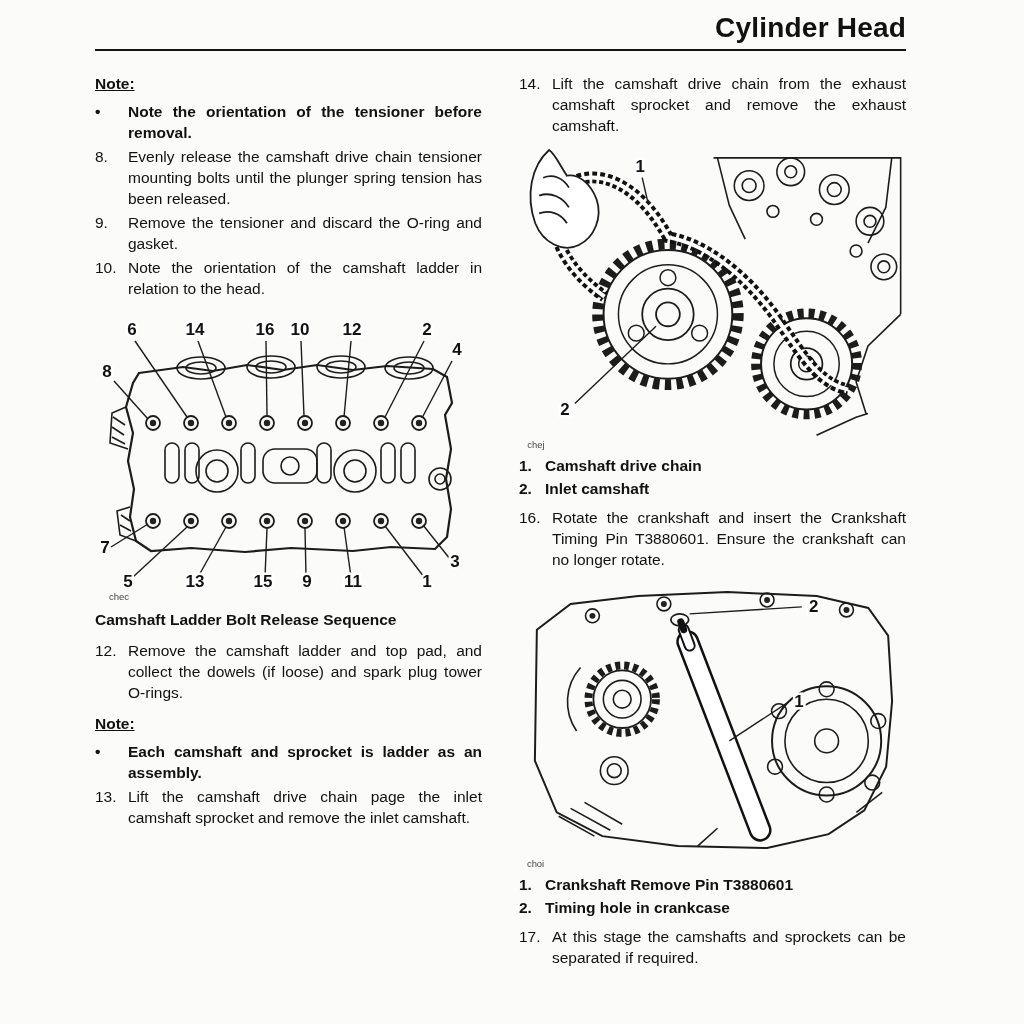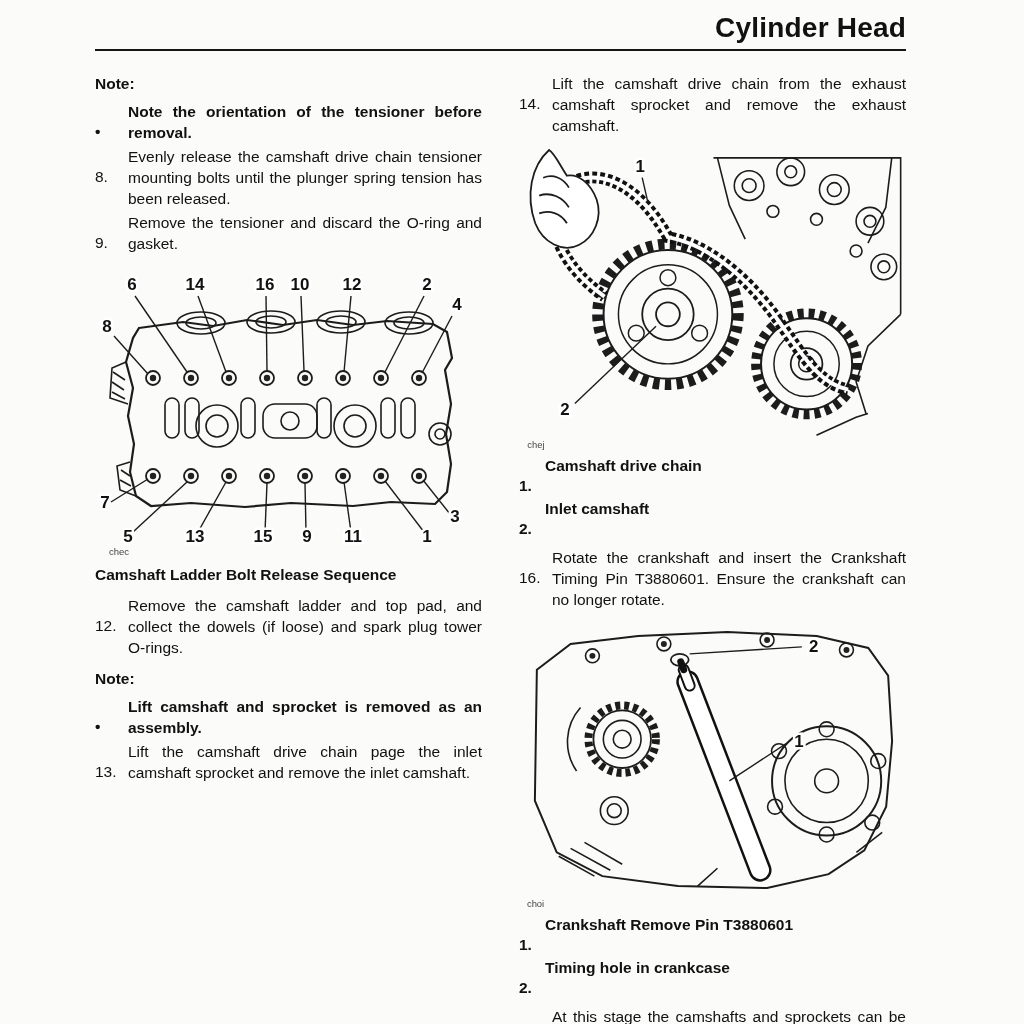--- a/index.html
+++ b/index.html
@@ -7,24 +7,24 @@
   body {
     width: 1024px; height: 1024px;
     background: #fbfbfa; color: #111;
     font-family: "Liberation Sans", "DejaVu Sans", sans-serif;
   }
   .page { width: 1024px; height: 1024px; padding: 12px 118px 0 95px; overflow: hidden; }
   .title { margin: 0; text-align: right; font-size: 28px; font-weight: 700; letter-spacing: .2px; }
   .rule { height: 0; border-top: 2.5px solid #151515; margin-top: 5px; }
   .columns { display: flex; gap: 37px; margin-top: 22px; }
   .col { width: 387px; flex: none; font-size: 15.5px; line-height: 21px; }
-  .note-label { font-weight: 700; margin: 10px 0 7px; }
+  .note-label { font-weight: 700; margin: 10px 0 7px; text-decoration: underline; }
   .first { margin-top: 0; }
   .row { display: flex; margin-bottom: 3px; }
-  .row-num { flex: none; width: 33px; margin-top: 20px; }
+  .row-num { flex: none; width: 33px; }
   .row-text { flex: 1; text-align: justify; }
   .bold { font-weight: 700; }
   .figure { margin: 12px 0 2px; }
   .fig-caption { font-weight: 700; text-align: left; margin: 6px 0 10px; font-size: 15.5px; }
   .legend { margin: 2px 0 8px; }
   .legend .row { margin-bottom: 2px; font-weight: 700; }
   .legend .row-num { width: 26px; }
   svg { display: block; }
   svg text { font-family: "Liberation Sans", "DejaVu Sans", sans-serif; }
   .callout { paint-order: stroke; stroke: #fff; stroke-width: 5px; fill: #111; font-weight: 700; font-size: 17px; }
@@ -50,20 +50,24 @@
         <span class="row-text">Note the orientation of the tensioner before removal.</span>
       </div>
 
       <div class="row">
         <span class="row-num">8.</span>
         <span class="row-text">Evenly release the camshaft drive chain tensioner mounting bolts until the plunger spring tension has been released.</span>
       </div>
       <div class="row">
         <span class="row-num">9.</span>
         <span class="row-text">Remove the tensioner and discard the O-ring and gasket.</span>
+      </div>
+      <div class="row">
+        <span class="row-num">10.</span>
+        <span class="row-text">Note the orientation of the camshaft ladder in relation to the head.</span>
       </div>
 
       <div class="figure">
         <svg width="385" height="292" viewBox="0 0 385 292">
           <g fill="none" stroke="#1c1c1c" stroke-width="1.6">
             <path stroke-width="2.2" d="M44,62 L88,56 L118,60 L152,54 L188,59 L222,54 L258,59 L292,55 L338,58 L352,66 L357,92 L350,104 L356,138 L351,168 L356,198 L352,226 L340,238 L296,236 L258,240 L196,237 L150,241 L96,237 L56,240 L41,230 L35,206 L39,178 L33,150 L38,122 L31,96 L38,72 Z"></path>
             <path d="M31,96 L17,102 L15,132 L33,138"></path>
             <line x1="18" y1="106" x2="30" y2="114"></line>
             <line x1="17" y1="116" x2="29" y2="124"></line>
             <line x1="17" y1="126" x2="30" y2="133"></line>
@@ -171,21 +175,21 @@
       <div class="fig-caption">Camshaft Ladder Bolt Release Sequence</div>
 
       <div class="row">
         <span class="row-num">12.</span>
         <span class="row-text">Remove the camshaft ladder and top pad, and collect the dowels (if loose) and spark plug tower O-rings.</span>
       </div>
 
       <div class="note-label">Note:</div>
       <div class="row bold">
         <span class="row-num">•</span>
-        <span class="row-text">Lift camshaft and sprocket is removed as an assembly.</span>
+        <span class="row-text">Each camshaft and sprocket is ladder as an assembly.</span>
       </div>
 
       <div class="row">
         <span class="row-num">13.</span>
         <span class="row-text">Lift the camshaft drive chain page the inlet camshaft sprocket and remove the inlet camshaft.</span>
       </div>
     </div>
 
     <div class="col">
 

